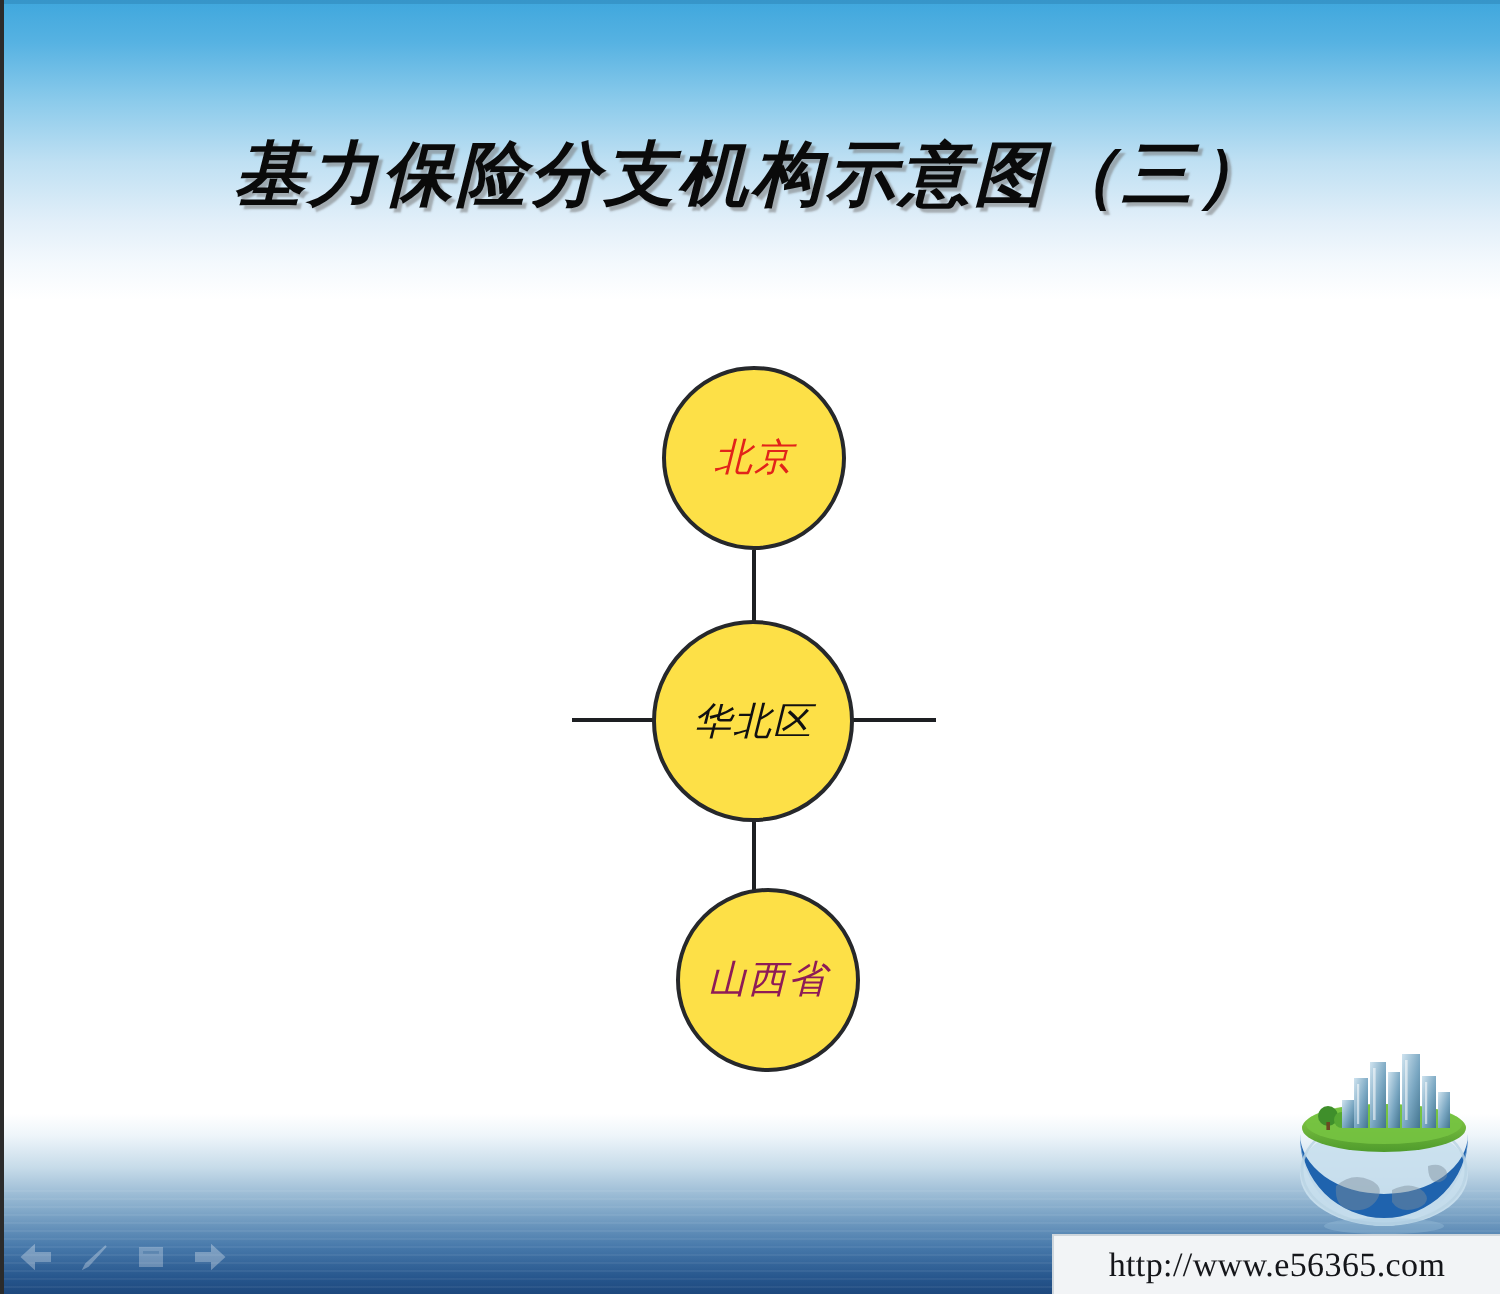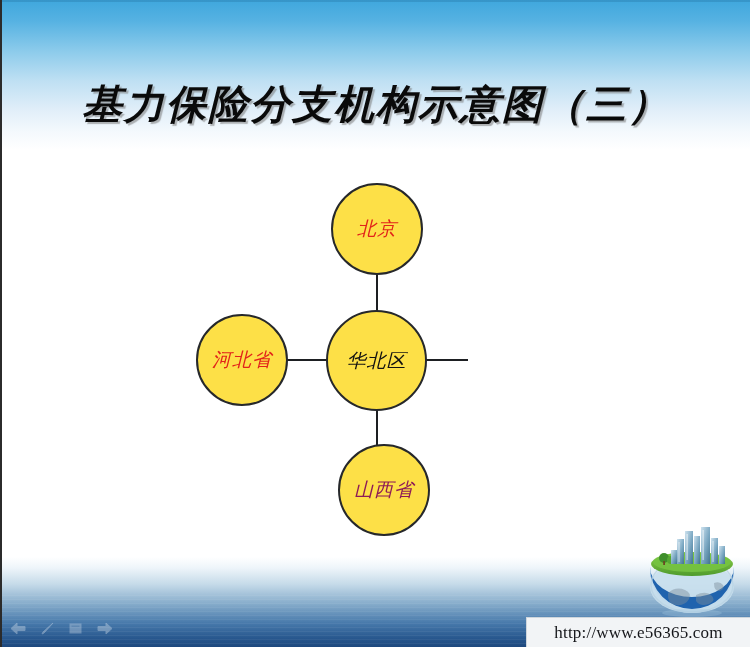--- a/index.html
+++ b/index.html
@@ -74,24 +74,24 @@
     align-items: center;
     gap: 13px;
     opacity: .30;
   }
   .navbar-icons svg { display: block; }
 
   
   .title {
     position: absolute;
     left: 0; right: 0;
-    top: 77px;
+    top: 64px;
     text-align: center;
     font-family: "Liberation Serif", "DejaVu Serif", serif;
-    font-size: 40px;
+    font-size: 35px;
     font-weight: bold;
     font-style: italic;
     letter-spacing: 2px;
     color: #0a0a0a;
     text-shadow: 2px 2px 1px rgba(120,120,120,0.55);
     white-space: nowrap;
   }
 
   
   #diagram {
@@ -200,23 +200,20 @@
 
     <div class="link" style="left:374px; top:125px; width:2px; height:42px;"></div>
     <div class="link" style="left:374px; top:253px; width:2px; height:42px;"></div>
     <div class="link" style="left:284px; top:209px; width:42px; height:2px;"></div>
     <div class="link" style="left:424px; top:209px; width:42px; height:2px;"></div>
 
     <div class="node red" style="left:329px; top:33px; width:92px; height:92px;">
       <span>北京</span>
     </div>
 
-    <div class="node red" style="left:194px; top:164px; width:92px; height:92px;">
-      <span>河北省</span>
-    </div>
 
     <div class="node black" style="left:324px; top:160px; width:101px; height:101px;">
       <span>华北区</span>
     </div>
 
 
     <div class="node plum" style="left:336px; top:294px; width:92px; height:92px;">
       <span>山西省</span>
     </div>
 

